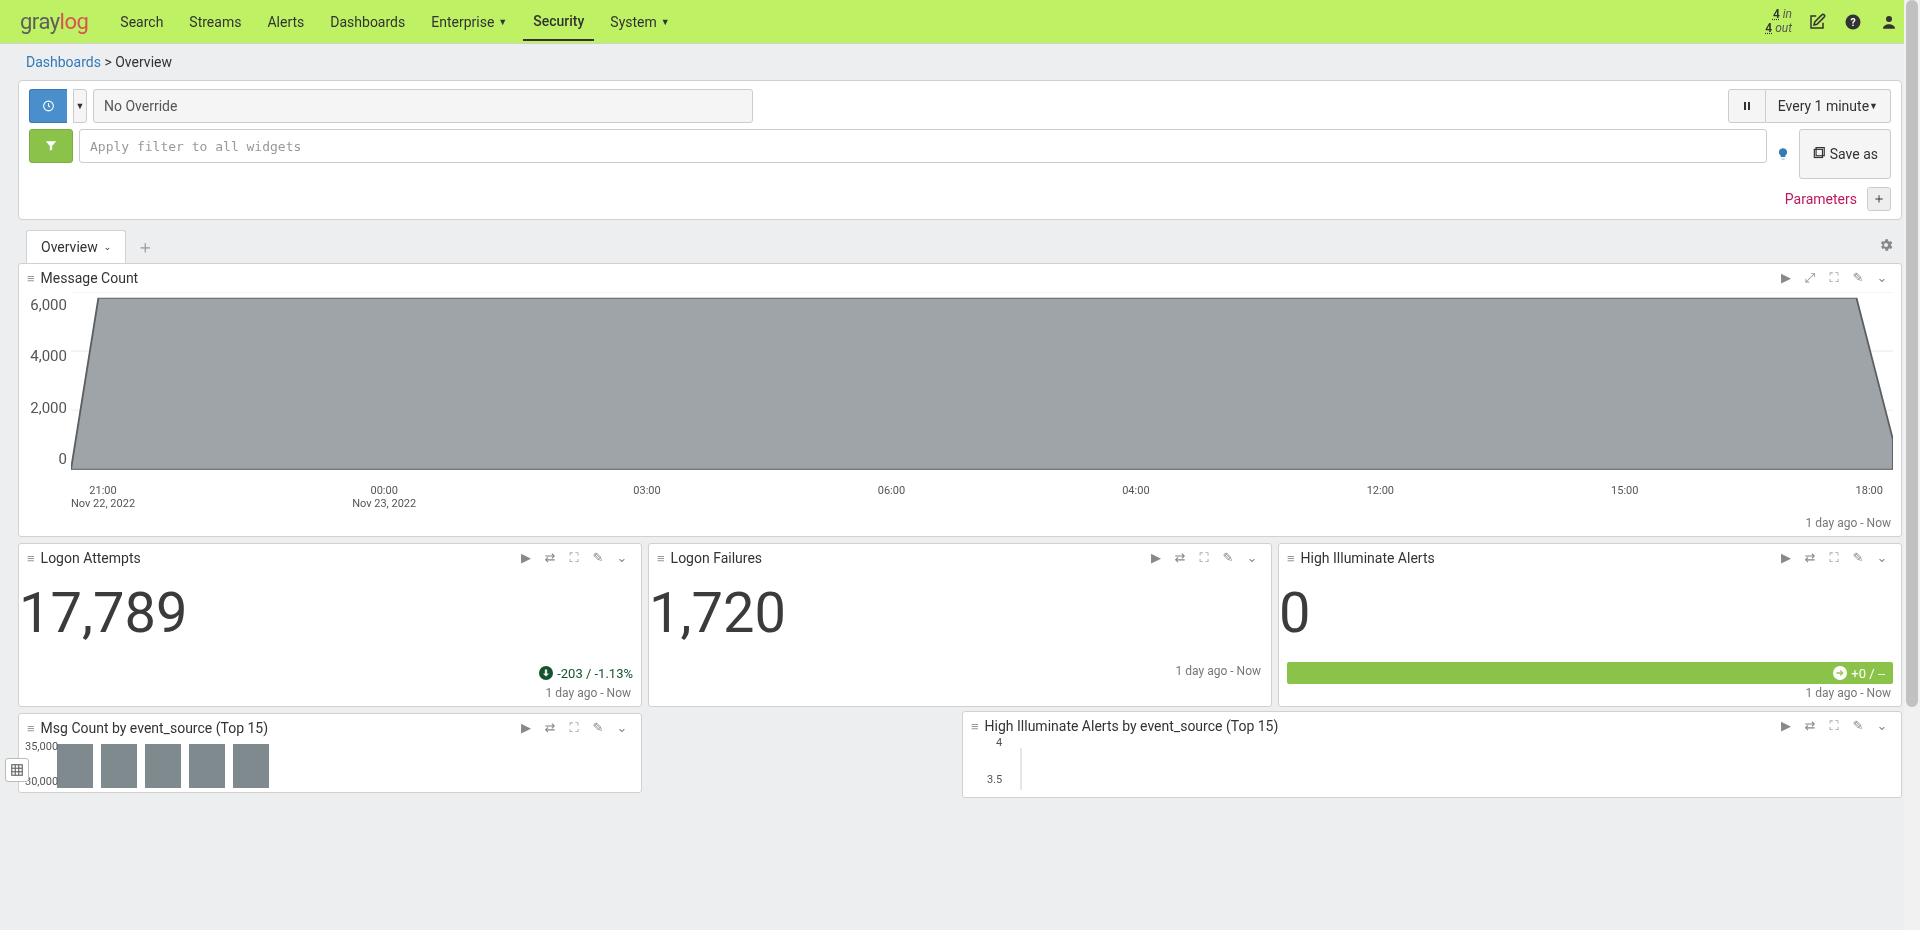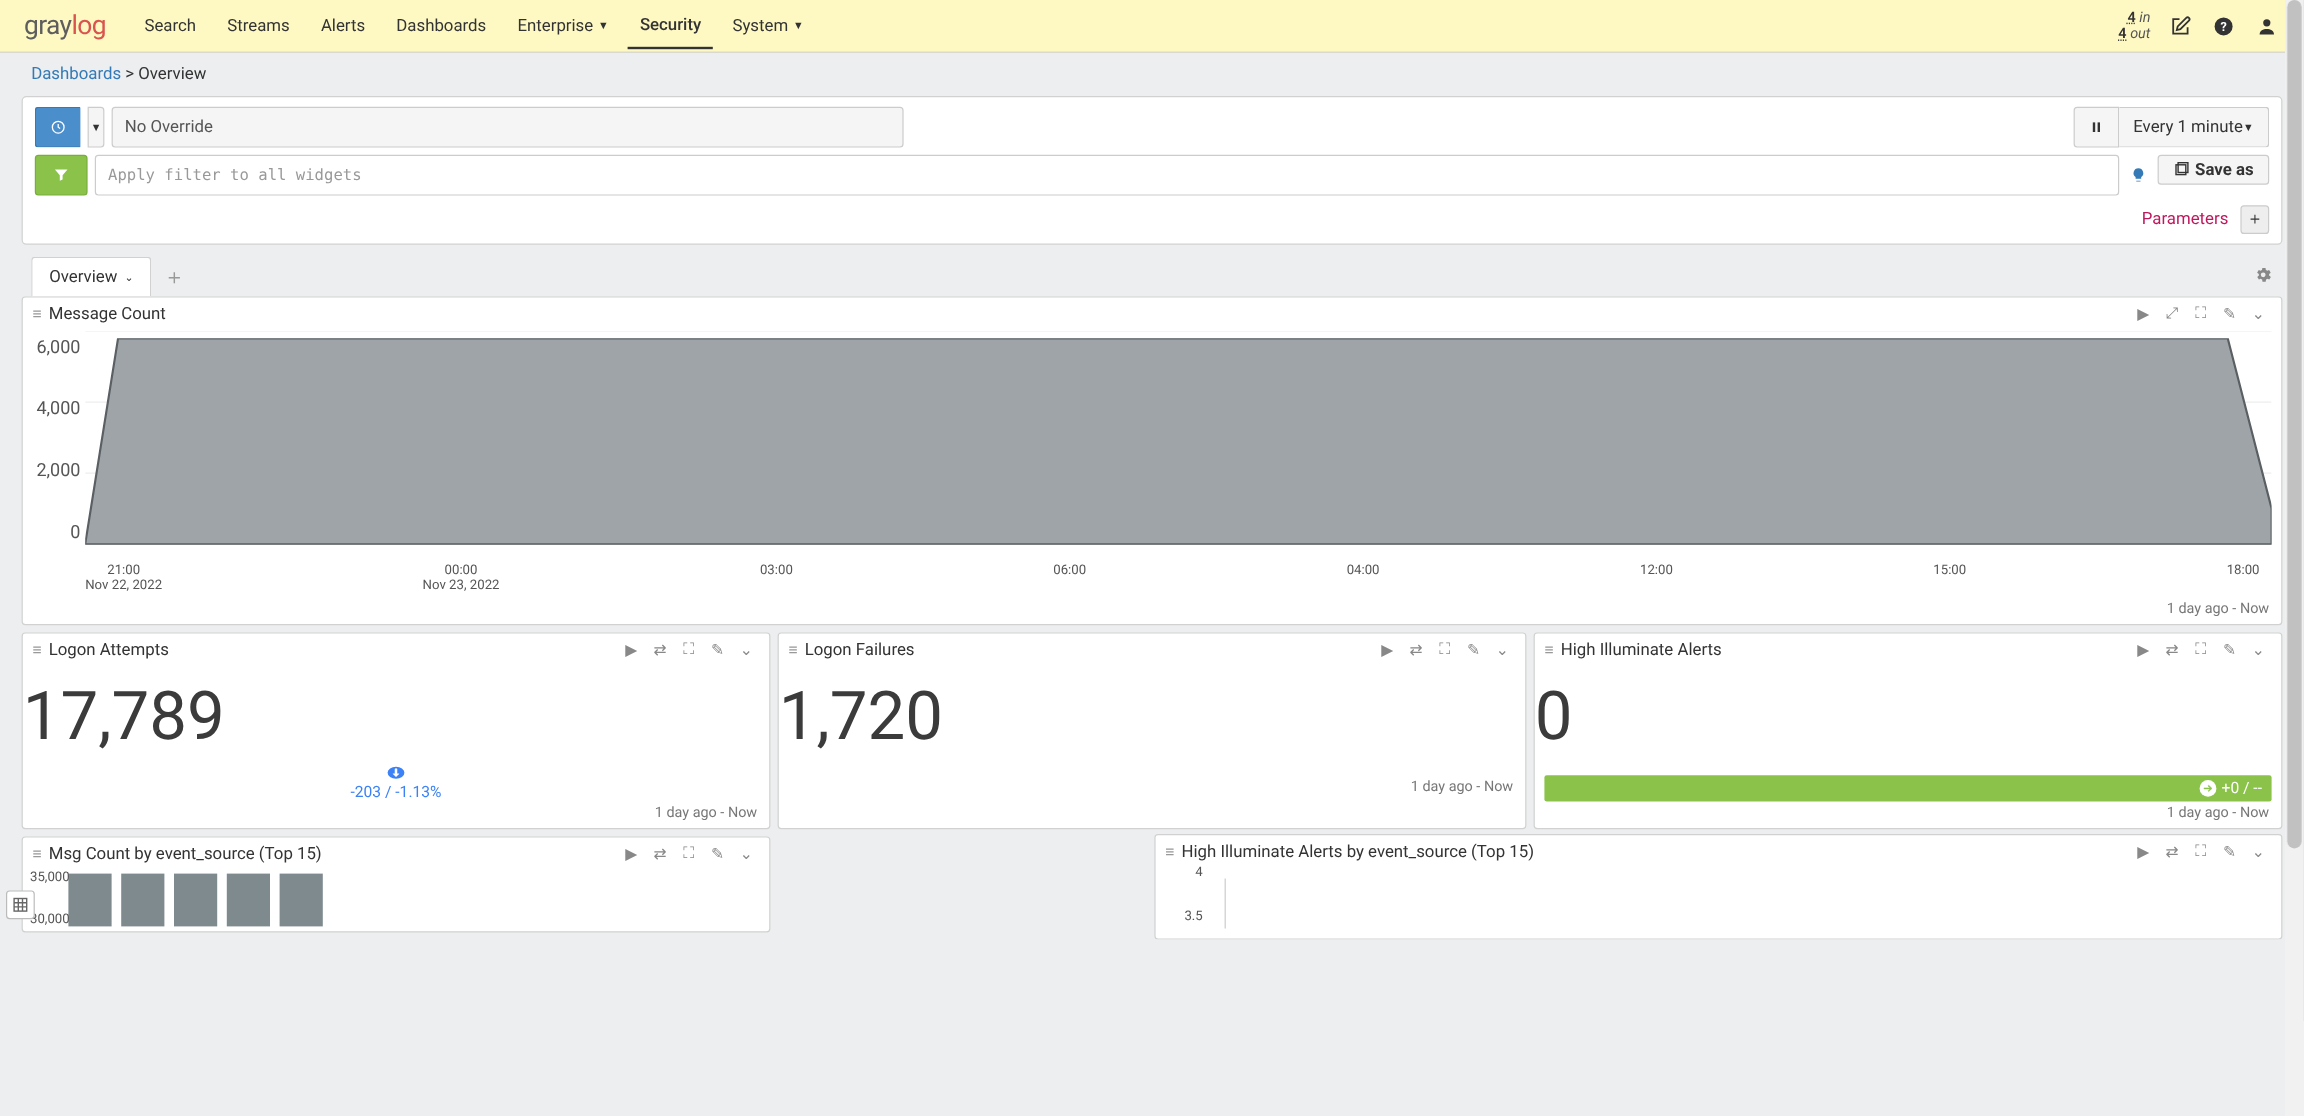--- a/index.html
+++ b/index.html
@@ -1,18 +1,18 @@
 <!DOCTYPE html>
 <html><head>
 <meta charset="utf-8">
 <style>
 * { margin: 0; padding: 0; box-sizing: border-box; font-family: -apple-system, BlinkMacSystemFont, "Segoe UI", Roboto, sans-serif; }
 body { background: #eceeef; color: #333; font-size: 14px; overflow-x: hidden; }
 
-.topnav { background: #fef9c3; border-bottom: 1px solid #d1d1d1; height: 44px; display: flex; align-items: center; padding: 0 20px; justify-content: space-between; }
+.topnav { background: #bef264; border-bottom: 1px solid #d1d1d1; height: 44px; display: flex; align-items: center; padding: 0 20px; justify-content: space-between; }
 .topnav-left { display: flex; align-items: center; gap: 8px; }
 .logo { font-size: 22px; font-weight: 400; letter-spacing: -0.5px; margin-right: 14px; }
 .logo-gray { color: #5e5e5e; }
 .logo-red { color: #d9534f; }
 .navlinks { display: flex; gap: 6px; }
 .navlink { padding: 10px 10px; color: #333; text-decoration: none; font-size: 14px; display: flex; align-items: center; gap: 4px; cursor: pointer; }
 .navlink.active { border-bottom: 2px solid #333; font-weight: 500; }
 .caret-down { font-size: 9px; }
 .topnav-right { display: flex; align-items: center; gap: 14px; }
 .throughput { text-align: right; font-size: 12px; line-height: 1.1; color: #333; }
@@ -34,21 +34,21 @@
 .btn-split-left { border-top-right-radius: 0; border-bottom-right-radius: 0; border-right: 0; width: 38px; }
 .btn-split-right { border-top-left-radius: 0; border-bottom-left-radius: 0; width: 14px; padding: 0 4px; }
 .time-label { background: #f5f5f5; border: 1px solid #ccc; border-radius: 3px; flex: 1; display: flex; align-items: center; padding: 0 10px; height: 34px; color: #555; max-width: 660px; }
 .refresh-group { margin-left: auto; display: flex; gap: 0; }
 .refresh-group .btn { border-radius: 0; }
 .refresh-group .btn:first-child { border-top-left-radius: 3px; border-bottom-left-radius: 3px; }
 .refresh-group .btn:last-child { border-top-right-radius: 3px; border-bottom-right-radius: 3px; border-left: 0; }
 .filter-input { flex: 1; height: 34px; border: 1px solid #ccc; border-radius: 3px; padding: 0 10px; font-family: monospace; font-size: 13px; }
 .filter-input::placeholder { color: #999; }
 .bulb { width: 20px; display: flex; align-items: center; justify-content: center; color: #337ab7; }
-.saveas { height: 25px; font-weight: bold; }
+.saveas { height: 50px; }
 .row3 { display: flex; justify-content: flex-end; gap: 10px; margin-top: 8px; align-items: center; }
 .params-label { color: #be185d; font-size: 14px; }
 .plus-box { width: 24px; height: 24px; background: #eee; border: 1px solid #ccc; border-radius: 3px; display: flex; align-items: center; justify-content: center; cursor: pointer; }
 
 .tabrow { display: flex; align-items: center; margin-top: 10px; gap: 10px; }
 .tab { background: #fff; border: 1px solid #d1d1d1; border-bottom: none; border-radius: 3px 3px 0 0; padding: 8px 14px; display: flex; align-items: center; gap: 6px; cursor: pointer; font-size: 14px; margin-left: 8px; }
 .tab-add { color: #999; cursor: pointer; font-size: 18px; }
 .tab-gear { margin-left: auto; color: #888; margin-right: 8px; cursor: pointer; }
 
 .widgets { display: grid; grid-template-columns: 1fr 1fr 1fr; gap: 6px; }
@@ -64,21 +64,21 @@
 .chart-area { position: relative; height: 190px; display: flex; }
 .yaxis { display: flex; flex-direction: column; justify-content: space-between; font-size: 15px; color: #555; align-items: flex-end; padding: 4px 4px 14px 0; width: 44px; }
 .plot { flex: 1; position: relative; }
 .plot svg { width: 100%; height: 100%; display: block; }
 .xaxis { display: flex; justify-content: space-between; font-size: 11px; color: #555; padding: 2px 10px 0 44px; }
 .xaxis div { text-align: center; line-height: 1.2; }
 .wfoot { text-align: right; padding: 2px 10px 6px 0; font-size: 12px; color: #777; }
 
 .bignum { font-size: 56px; font-weight: 400; color: #3b3b3b; text-align: left; padding: 12px 0 16px 0; }
 .trendbar { height: 22px; display: flex; align-items: center; justify-content: flex-end; padding: 0 8px; gap: 4px; font-size: 13px; }
-.trend-white { color: #3b82f6; flex-direction: column; }
+.trend-white { color: #14532d; }
 .trend-red { background: #d9534f; color: #fff; margin: 0 8px; border-radius: 2px; }
 .trend-green { background: #8bc34a; color: #fff; margin: 0 8px; border-radius: 2px; }
 .trend-icon { width: 14px; height: 14px; border-radius: 50%; background: currentColor; display: inline-flex; align-items: center; justify-content: center; }
 .trend-white .trend-icon svg { stroke: #fff; fill: #fff; }
 .trend-red .trend-icon, .trend-green .trend-icon { background: #fff; }
 .trend-red .trend-icon svg { stroke: #d9534f; fill: #d9534f; }
 .trend-green .trend-icon svg { stroke: #8bc34a; fill: #8bc34a; }
 
 .bars-row { display: flex; gap: 8px; padding-left: 30px; padding-top: 4px; height: 46px; align-items: flex-end; }
 .bar { width: 36px; background: #7f8a8f; }

